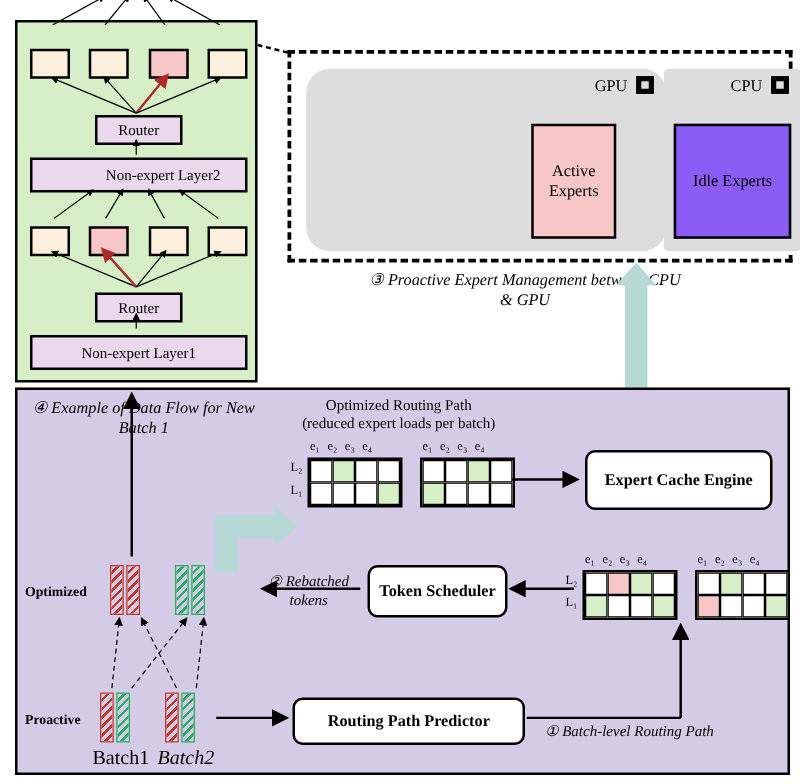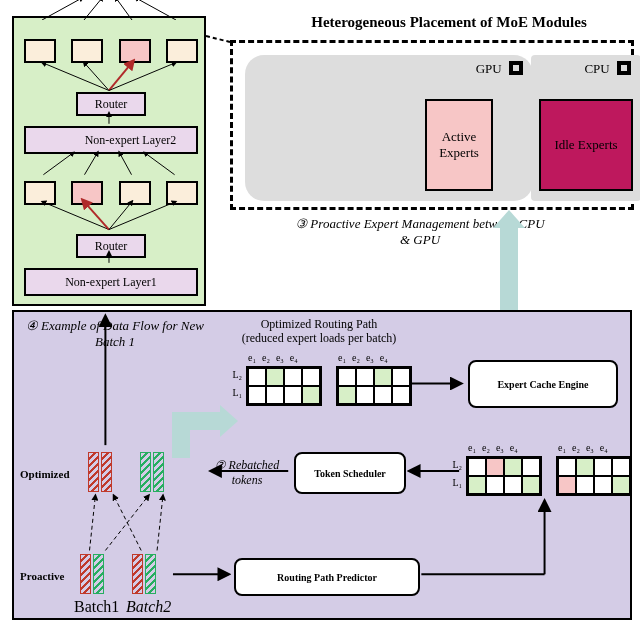--- a/index.html
+++ b/index.html
@@ -96,21 +96,21 @@
     position: absolute;
     bottom: 10px;
     height: 92px;
     border: 2px solid #000;
     display:flex;align-items:center;justify-content:center;
     text-align:center;
     font-size: 13px;
     padding: 0 6px;
   }
   .pink-fill { background: #ead8ec; }
-  .peach-fill { background: #be185d; }
+  .peach-fill { background: #8b5cf6; }
   .salmon-fill { background: #f7c6c6; }
   
   .bottom-panel {
     position: absolute;
     left: 12px; top: 310px;
     width: 620px; height: 310px;
     background: #d4cce6;
     border: 2px solid #000;
   }
   .step-label {
@@ -127,21 +127,21 @@
     line-height: 1.15;
   }
   .component-box {
     position: absolute;
     background: #fff;
     border: 2px solid #000;
     border-radius: 8px;
     display:flex;align-items:center;justify-content:center;
     text-align:center;
     font-weight: bold;
-    font-size: 10px;
+    font-size: 13px;
     padding: 4px 6px;
   }
   
   .grid {
     position: absolute;
     display: grid;
     border: 2px solid #000;
   }
   .grid4x2 { grid-template-columns: repeat(4, 18px); grid-template-rows: repeat(2, 18px); }
   .cell { border: 1px solid #000; background: #fff; }
@@ -202,21 +202,20 @@
     border-bottom:18px solid #b7d9d6;
     border-left:16px solid transparent;
     border-right:16px solid transparent;
   }
 </style>
 </head>
 <body>
 
 <div class="canvas">
 
-  <div class="hetero-title">Heterogeneous Placement of MoE Modules</div>
   <div class="hetero-panel">
     <div class="device-block" style="left:12px; width:288px;border-radius:19px;">
       <div class="device-label">
         <span>GPU</span>
         <span class="chip-icon"></span>
       </div>
       <div class="device-inner salmon-fill" style="left:180px; width:68px;">Active Experts</div>
     </div>
     <div class="device-block" style="left:282px; width:110px;margin-left:16px;">
       <div class="device-label">
@@ -403,20 +402,21 @@
         <div class="cell g"></div>
         <div class="cell"></div>
         <div class="cell"></div>
       <div class="cell p"></div>
         <div class="cell"></div>
         <div class="cell"></div>
         <div class="cell g"></div>
     </div>
 
     <div class="component-box" style="left:220px; top:246px; width:186px; height:38px;">Routing Path Predictor</div>
+    <div class="step-label" style="left:422px; top:266px; width:190px; font-size:12px; text-align:left;">① Batch-level Routing Path</div>
 
     <div class="row-label" style="left:6px; top:156px;">Optimized</div>
     <div class="batch" style="left:74px; top:140px;">
       <div class="token-stripe red-b"></div>
       <div class="token-stripe red-b"></div>
     </div>
     <div class="batch" style="left:126px; top:140px;">
       <div class="token-stripe grn-b"></div>
       <div class="token-stripe grn-b"></div>
     </div>

